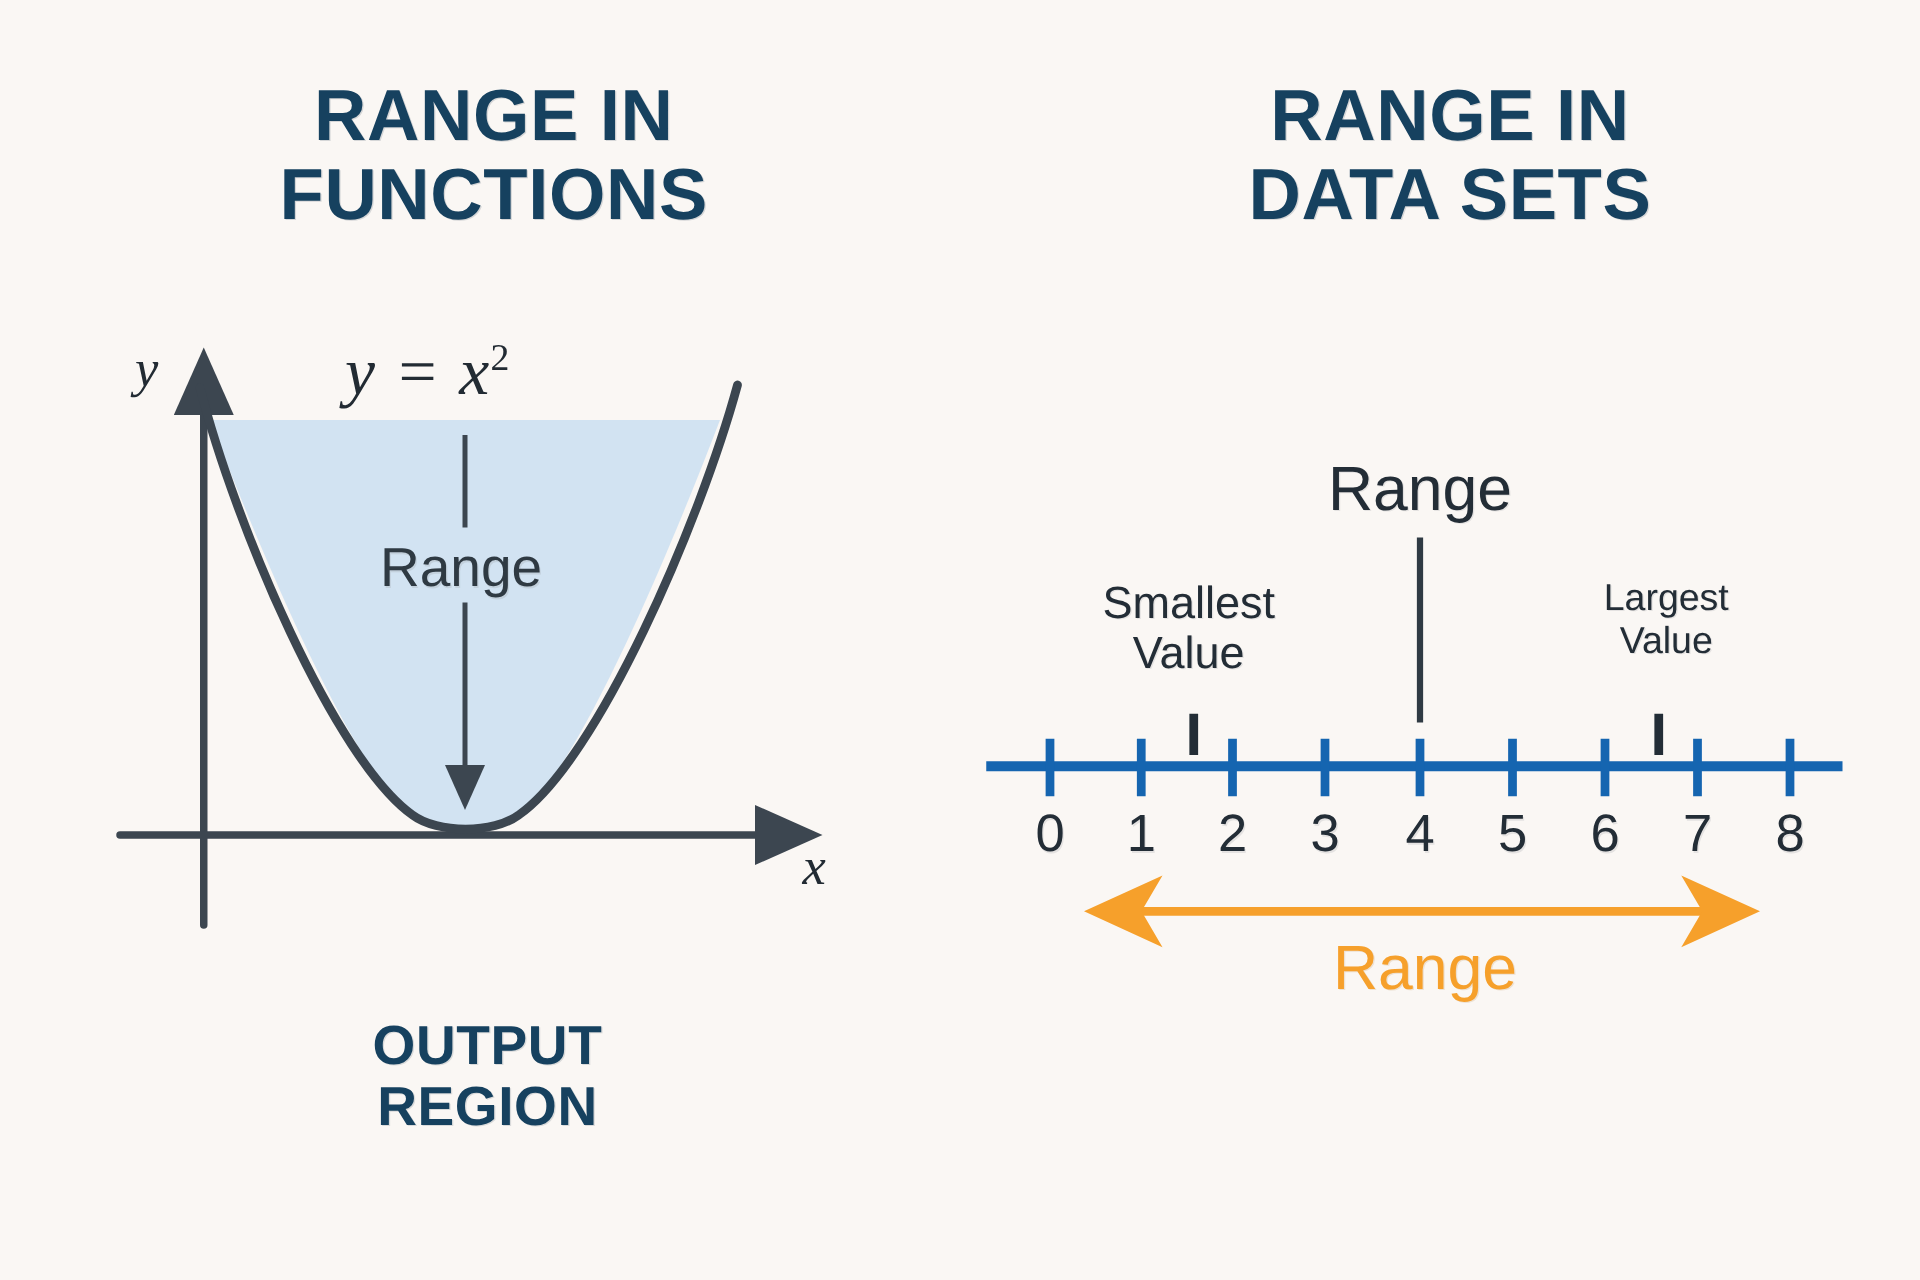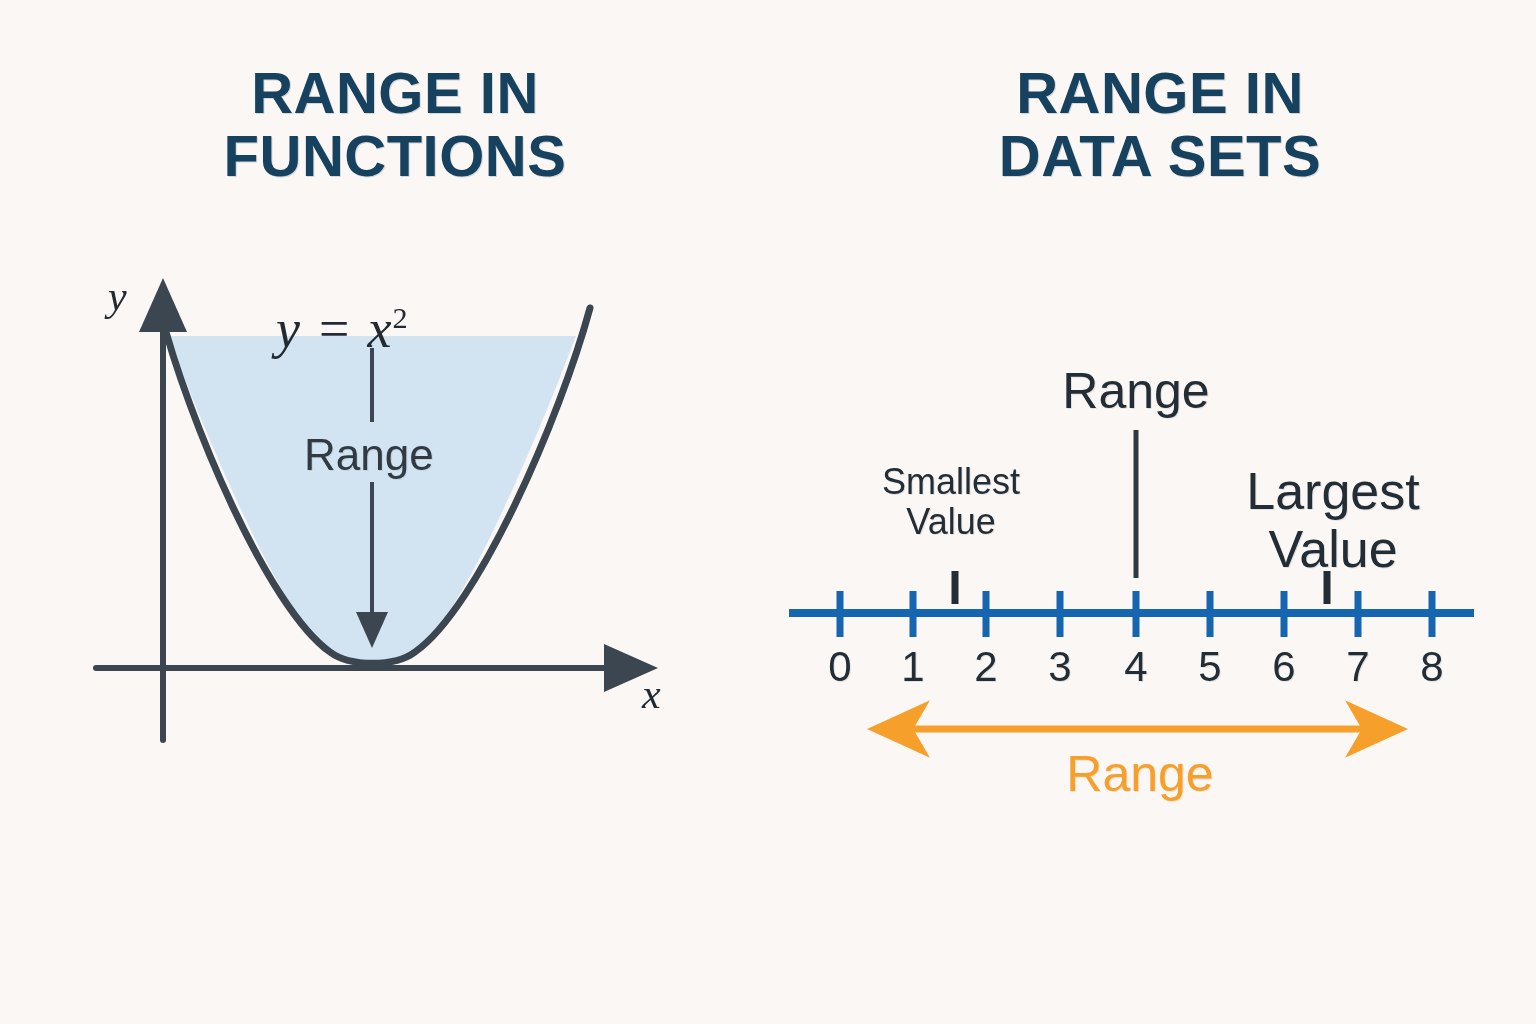--- a/index.html
+++ b/index.html
@@ -64,21 +64,20 @@
     font-family: "Liberation Sans", sans-serif;
   }
   #eq-label {
     left: 276px;
     top: 266px;
     font-family: "Liberation Serif", serif;
     font-style: italic;
     font-size: 54px;
     color: #222b33;
     letter-spacing: 1px;
-    margin-top: 32px;
   }
   #eq-label sup {
     font-size: 0.56em;
     font-style: normal;
     vertical-align: super;
   }
   #range-fn-label {
     left: 304px;
     top: 430px;
     font-size: 44px;
@@ -121,21 +120,21 @@
     top: 462px;
     width: 210px;
     font-size: 36px;
     line-height: 1.12;
     white-space: pre-line;
   }
   #nl-largest {
     left: 1228px;
     top: 462px;
     width: 210px;
-    font-size: 52px;
+    font-size: 30px;
     line-height: 1.12;
     white-space: pre-line;
   }
   .nl-tick-label {
     position: absolute;
     text-align: center;
     width: 46px;
     font-size: 42px;
     color: #232d36;
     text-shadow: 1px 1px 0 rgba(150,155,160,0.22);
@@ -193,20 +192,22 @@
 
   <div class="graph-label" id="axis-y-label">y</div>
   <div class="graph-label" id="axis-x-label">x</div>
 
   <div class="graph-label" id="eq-label">
     <span>y</span><span> = </span><span>x</span><sup>2</sup>
   </div>
 
   <div class="graph-label" id="range-fn-label">Range</div>
 
+  <div class="panel-caption" id="caption-left">OUTPUT
+REGION</div>
 
   <div class="panel-title" id="title-right">RANGE IN
 DATA SETS</div>
 
   <svg class="canvas" width="1536" height="1024" viewBox="0 0 1536 1024">
 
     <line x1="789" y1="613" x2="1474" y2="613" stroke="#1565b0" stroke-width="8" stroke-linecap="butt"></line>
 
     <g>
       <line x1="840" y1="591" x2="840" y2="637" stroke="#1565b0" stroke-width="7"></line>

